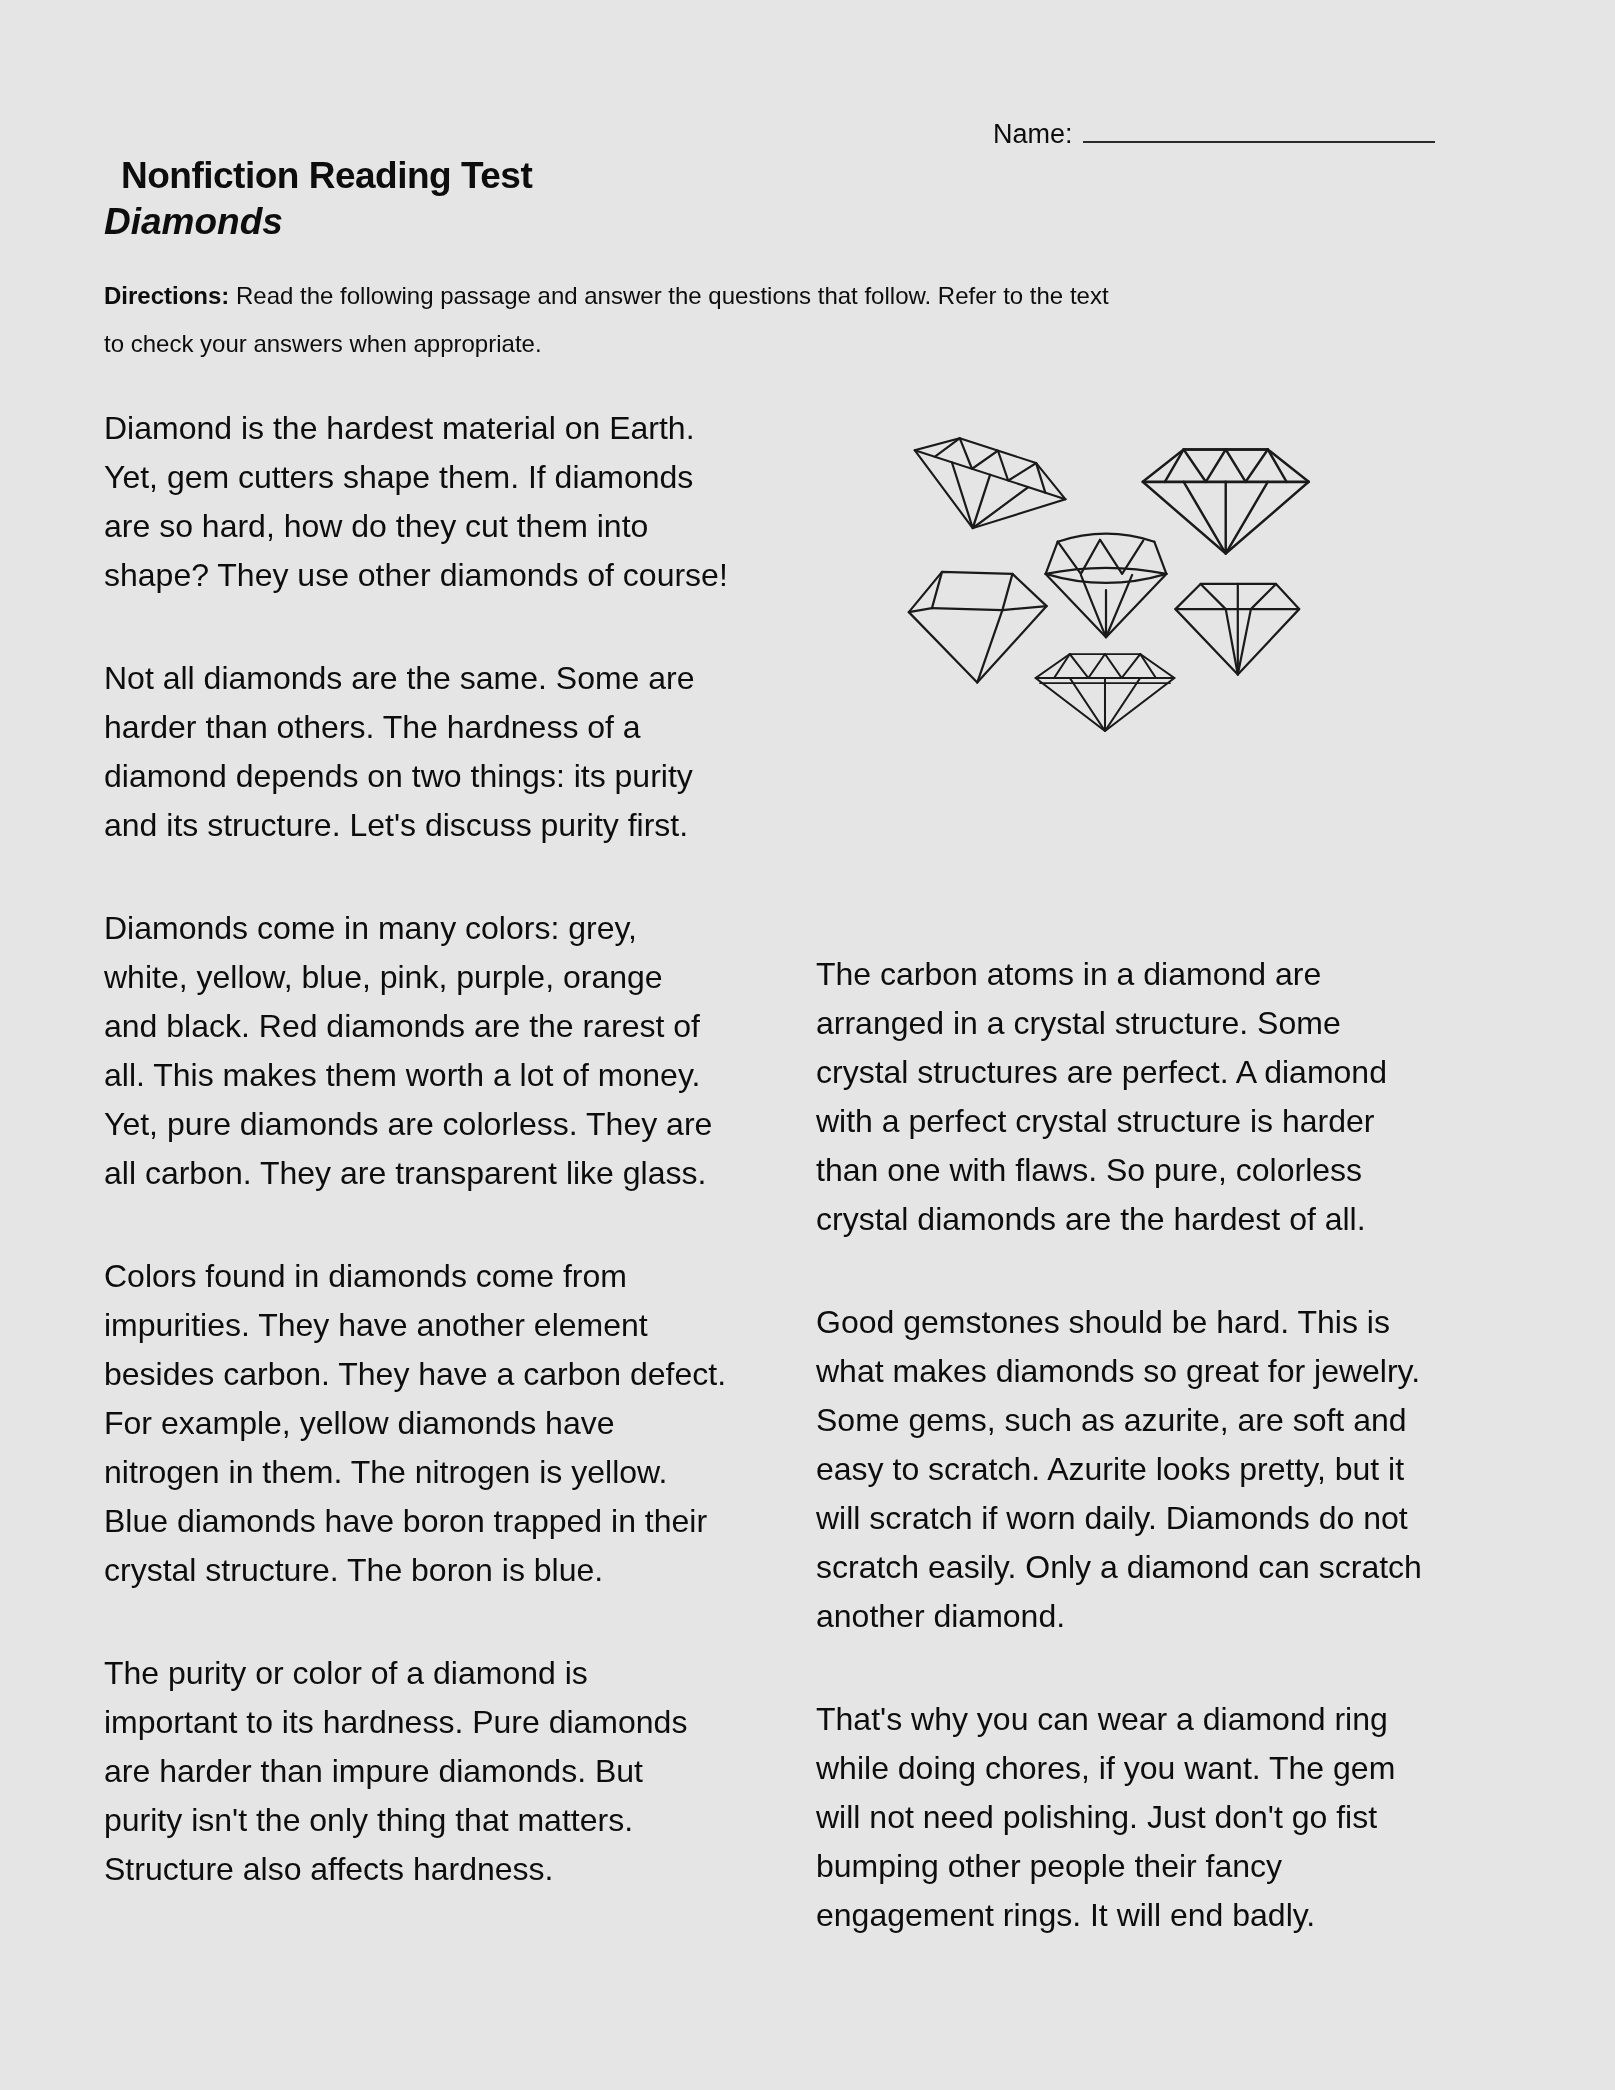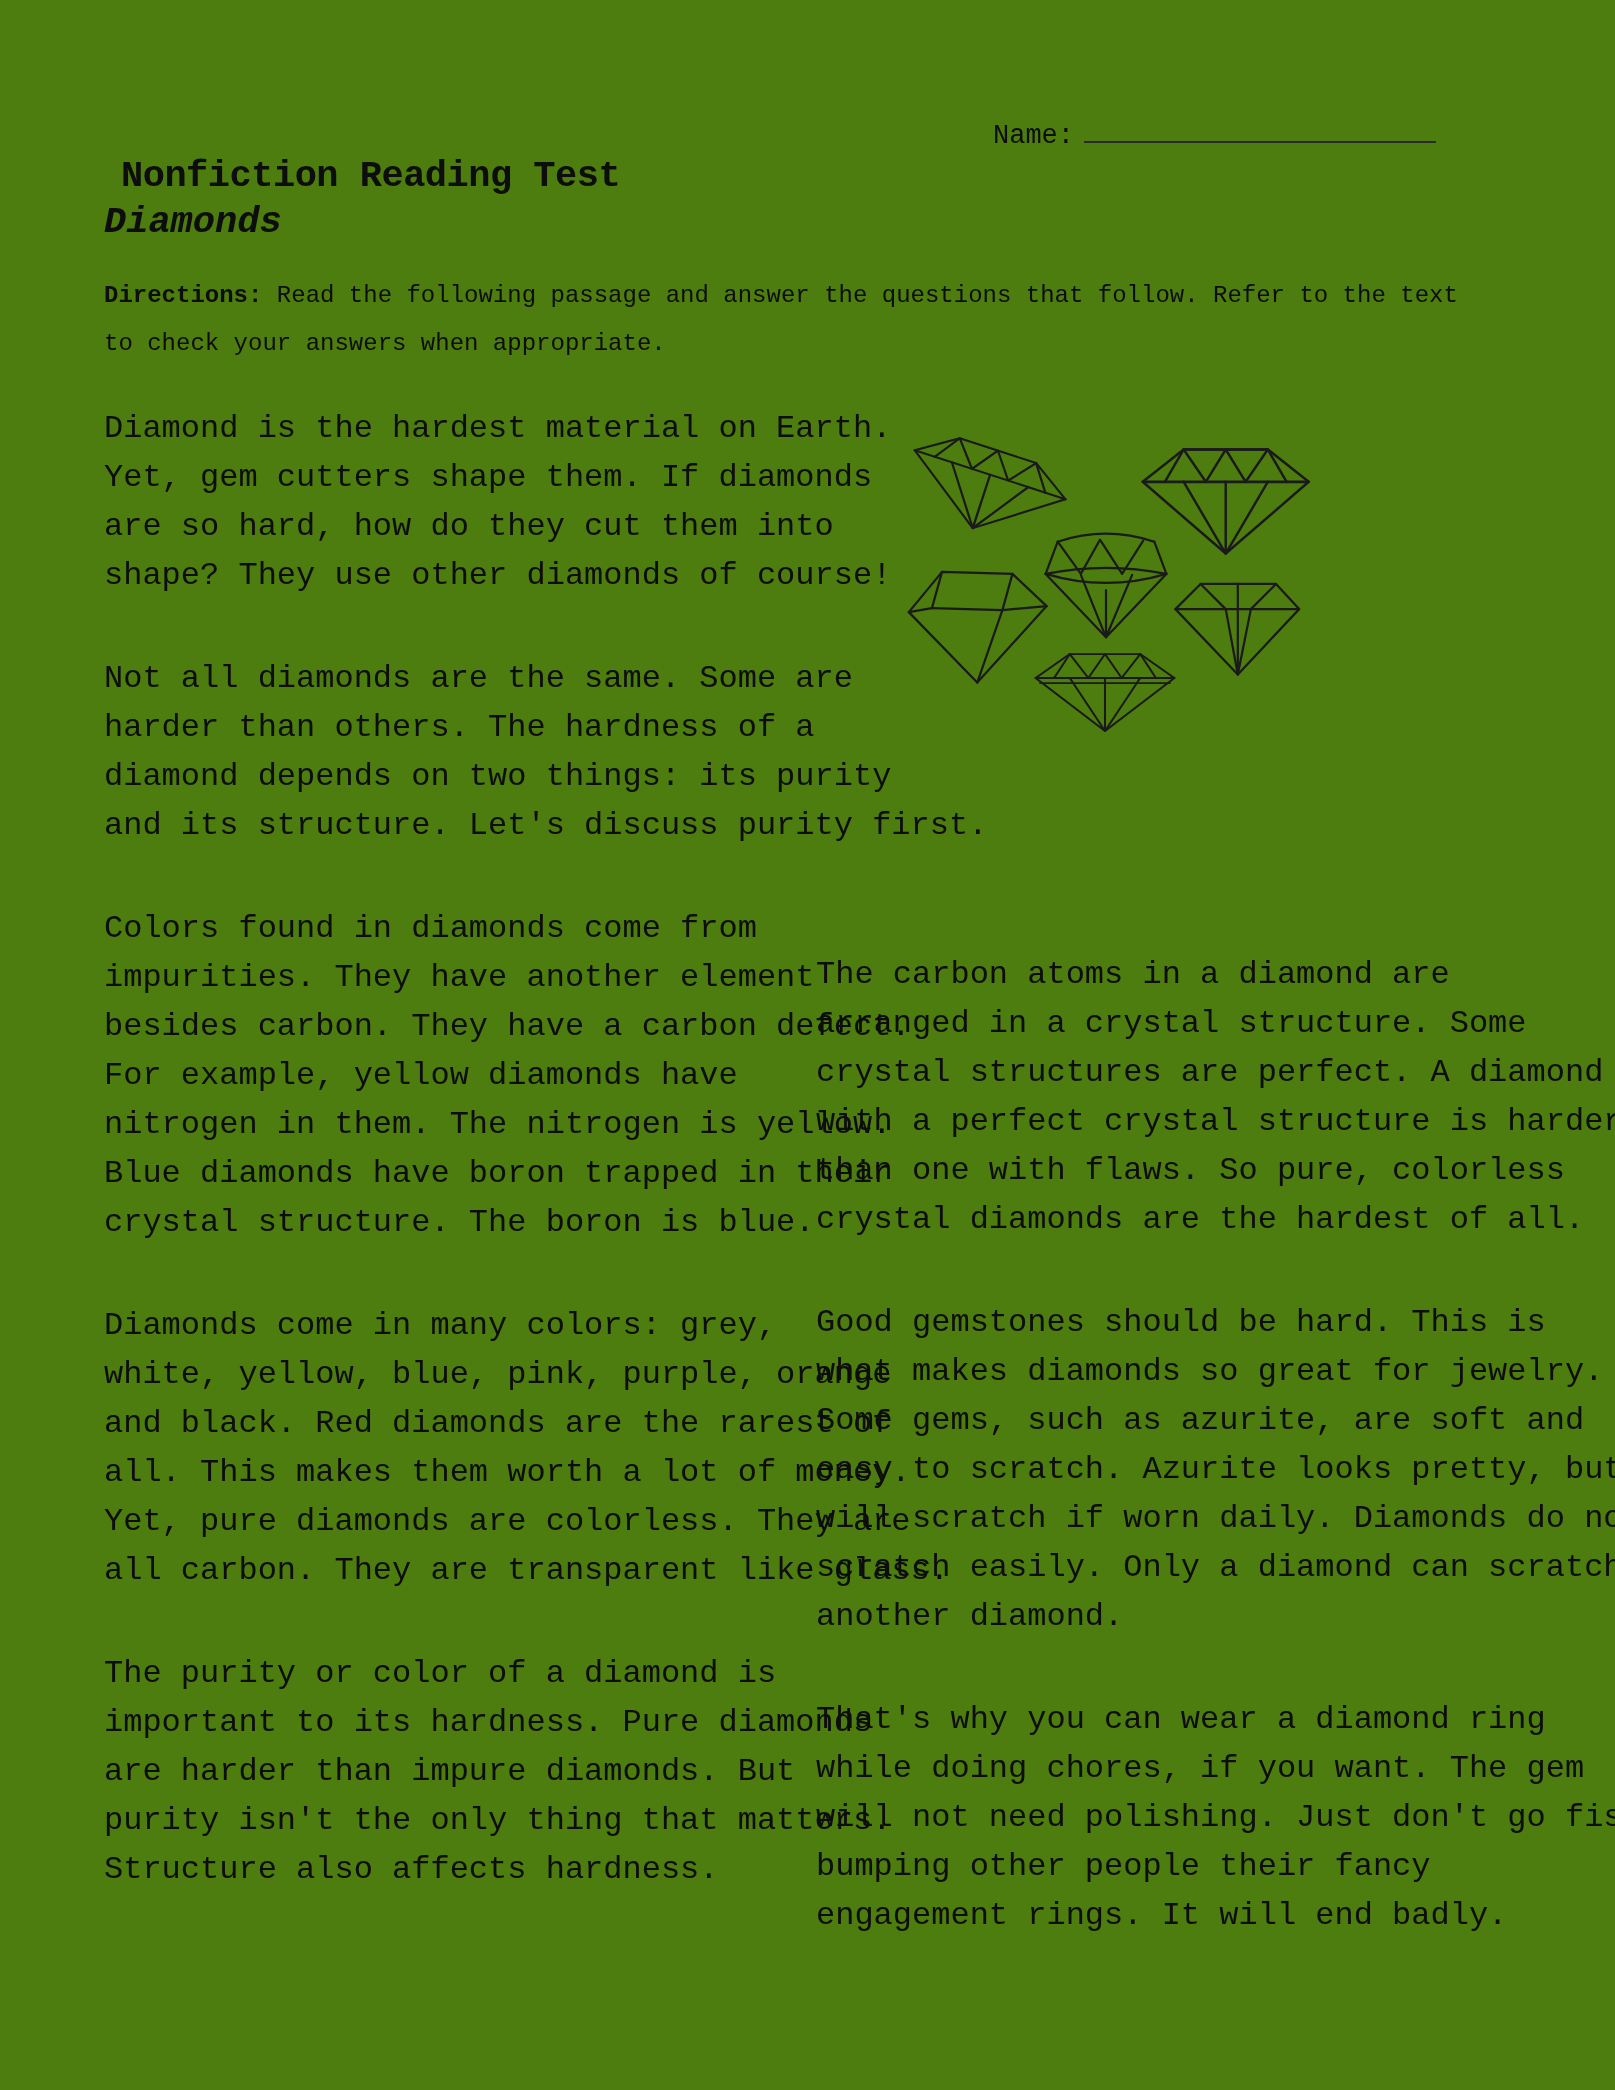--- a/index.html
+++ b/index.html
@@ -1,21 +1,21 @@
 <!DOCTYPE html>
 <html><head>
 <meta charset="utf-8">
 <style>
   html,body{margin:0;padding:0;background:#ffffff;}
   .page{
     position:relative;
     width:1615px;
     height:2090px;
-    background:#4d7c0f;
-    font-family:Liberation Mono, monospace;
+    background:#e5e5e5;
+    font-family:Liberation Sans, sans-serif;
     color:#0d0d0d;
     overflow:hidden;
   }
   .name-row{
     position:absolute;
     left:993px; top:114px;
     font-size:27px;
     white-space:nowrap;
   }
   .name-blank{
@@ -94,33 +94,33 @@
 
   <div class="col col-left">
     <p>Diamond is the hardest material on Earth.
 Yet, gem cutters shape them. If diamonds
 are so hard, how do they cut them into
 shape? They use other diamonds of course!</p>
     <p>Not all diamonds are the same. Some are
 harder than others. The hardness of a
 diamond depends on two things: its purity
 and its structure. Let's discuss purity first.</p>
+    <p>Diamonds come in many colors: grey,
+white, yellow, blue, pink, purple, orange
+and black. Red diamonds are the rarest of
+all. This makes them worth a lot of money.
+Yet, pure diamonds are colorless. They are
+all carbon. They are transparent like glass.</p>
     <p>Colors found in diamonds come from
 impurities. They have another element
 besides carbon. They have a carbon defect.
 For example, yellow diamonds have
 nitrogen in them. The nitrogen is yellow.
 Blue diamonds have boron trapped in their
 crystal structure. The boron is blue.</p>
-    <p>Diamonds come in many colors: grey,
-white, yellow, blue, pink, purple, orange
-and black. Red diamonds are the rarest of
-all. This makes them worth a lot of money.
-Yet, pure diamonds are colorless. They are
-all carbon. They are transparent like glass.</p>
     <p>The purity or color of a diamond is
 important to its hardness. Pure diamonds
 are harder than impure diamonds. But
 purity isn't the only thing that matters.
 Structure also affects hardness.</p>
   </div>
 
   <div class="col col-right">
     <p>The carbon atoms in a diamond are
 arranged in a crystal structure. Some

